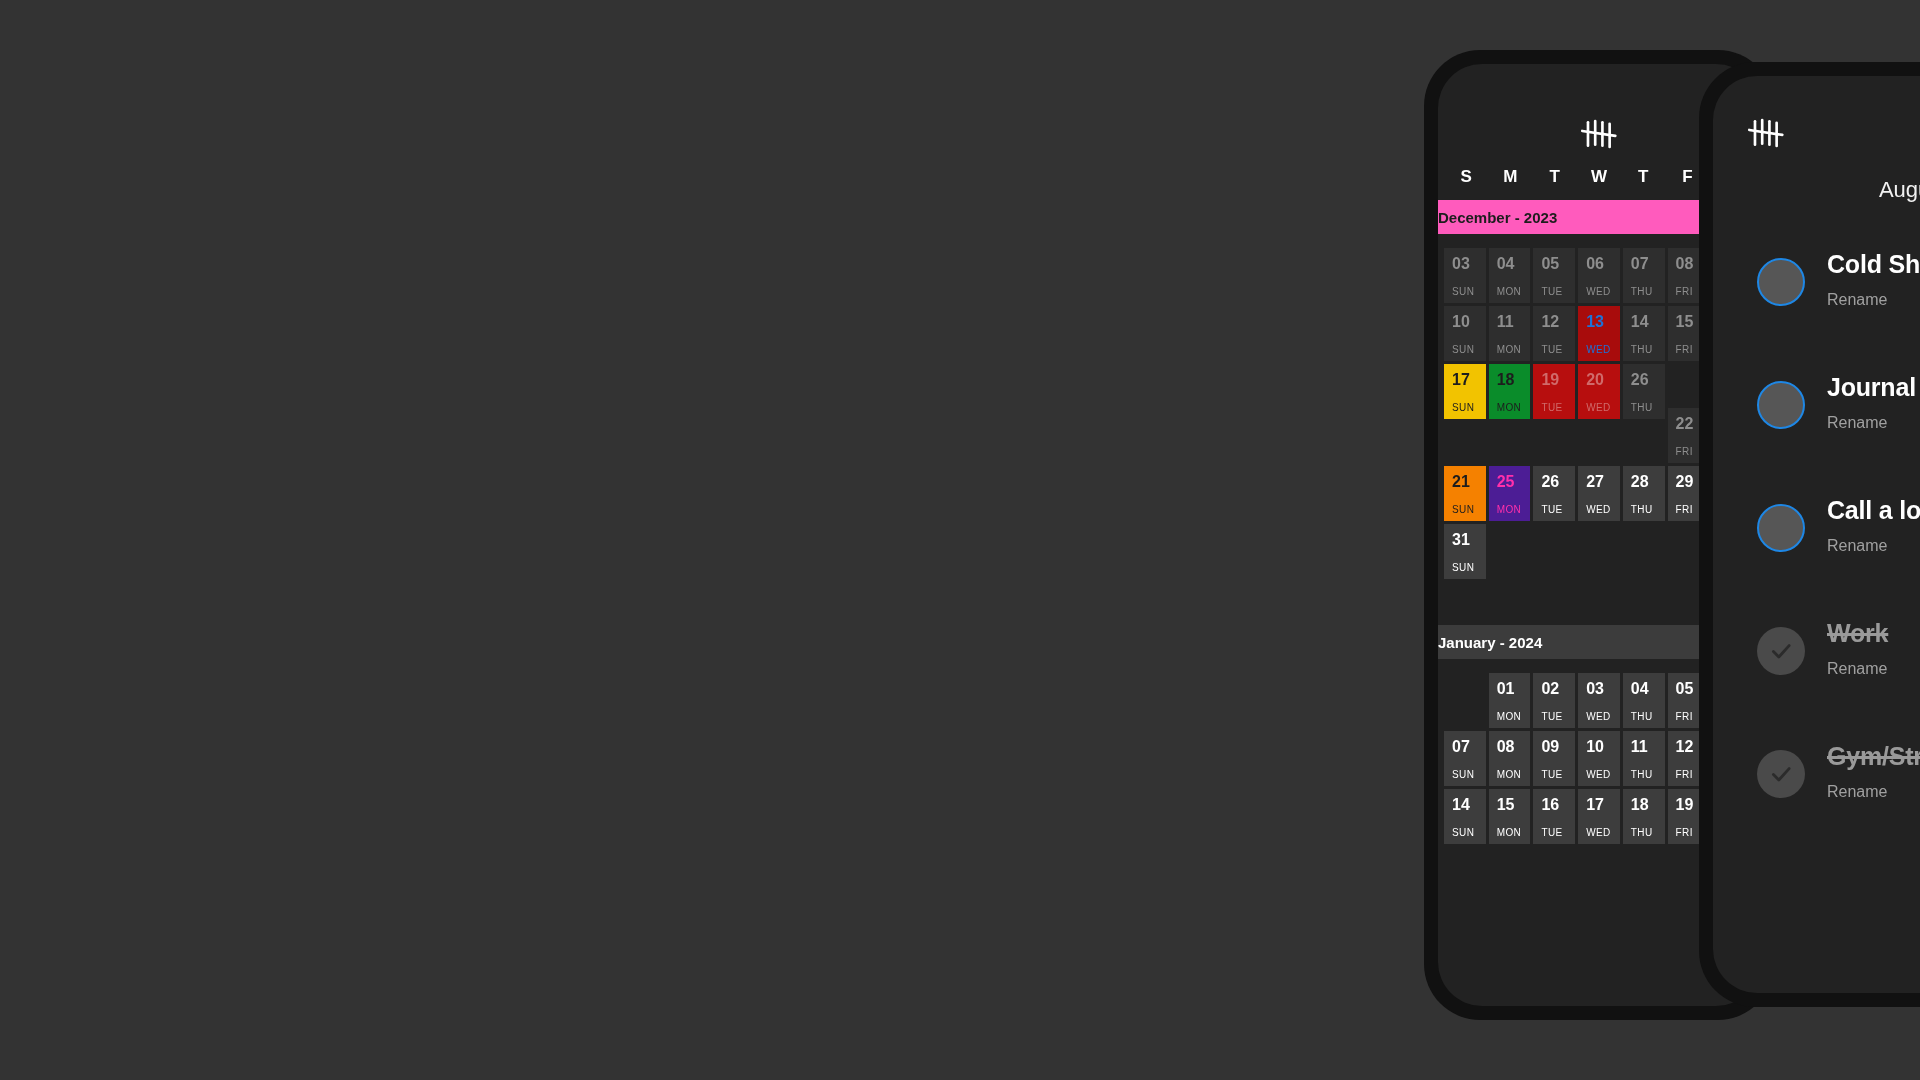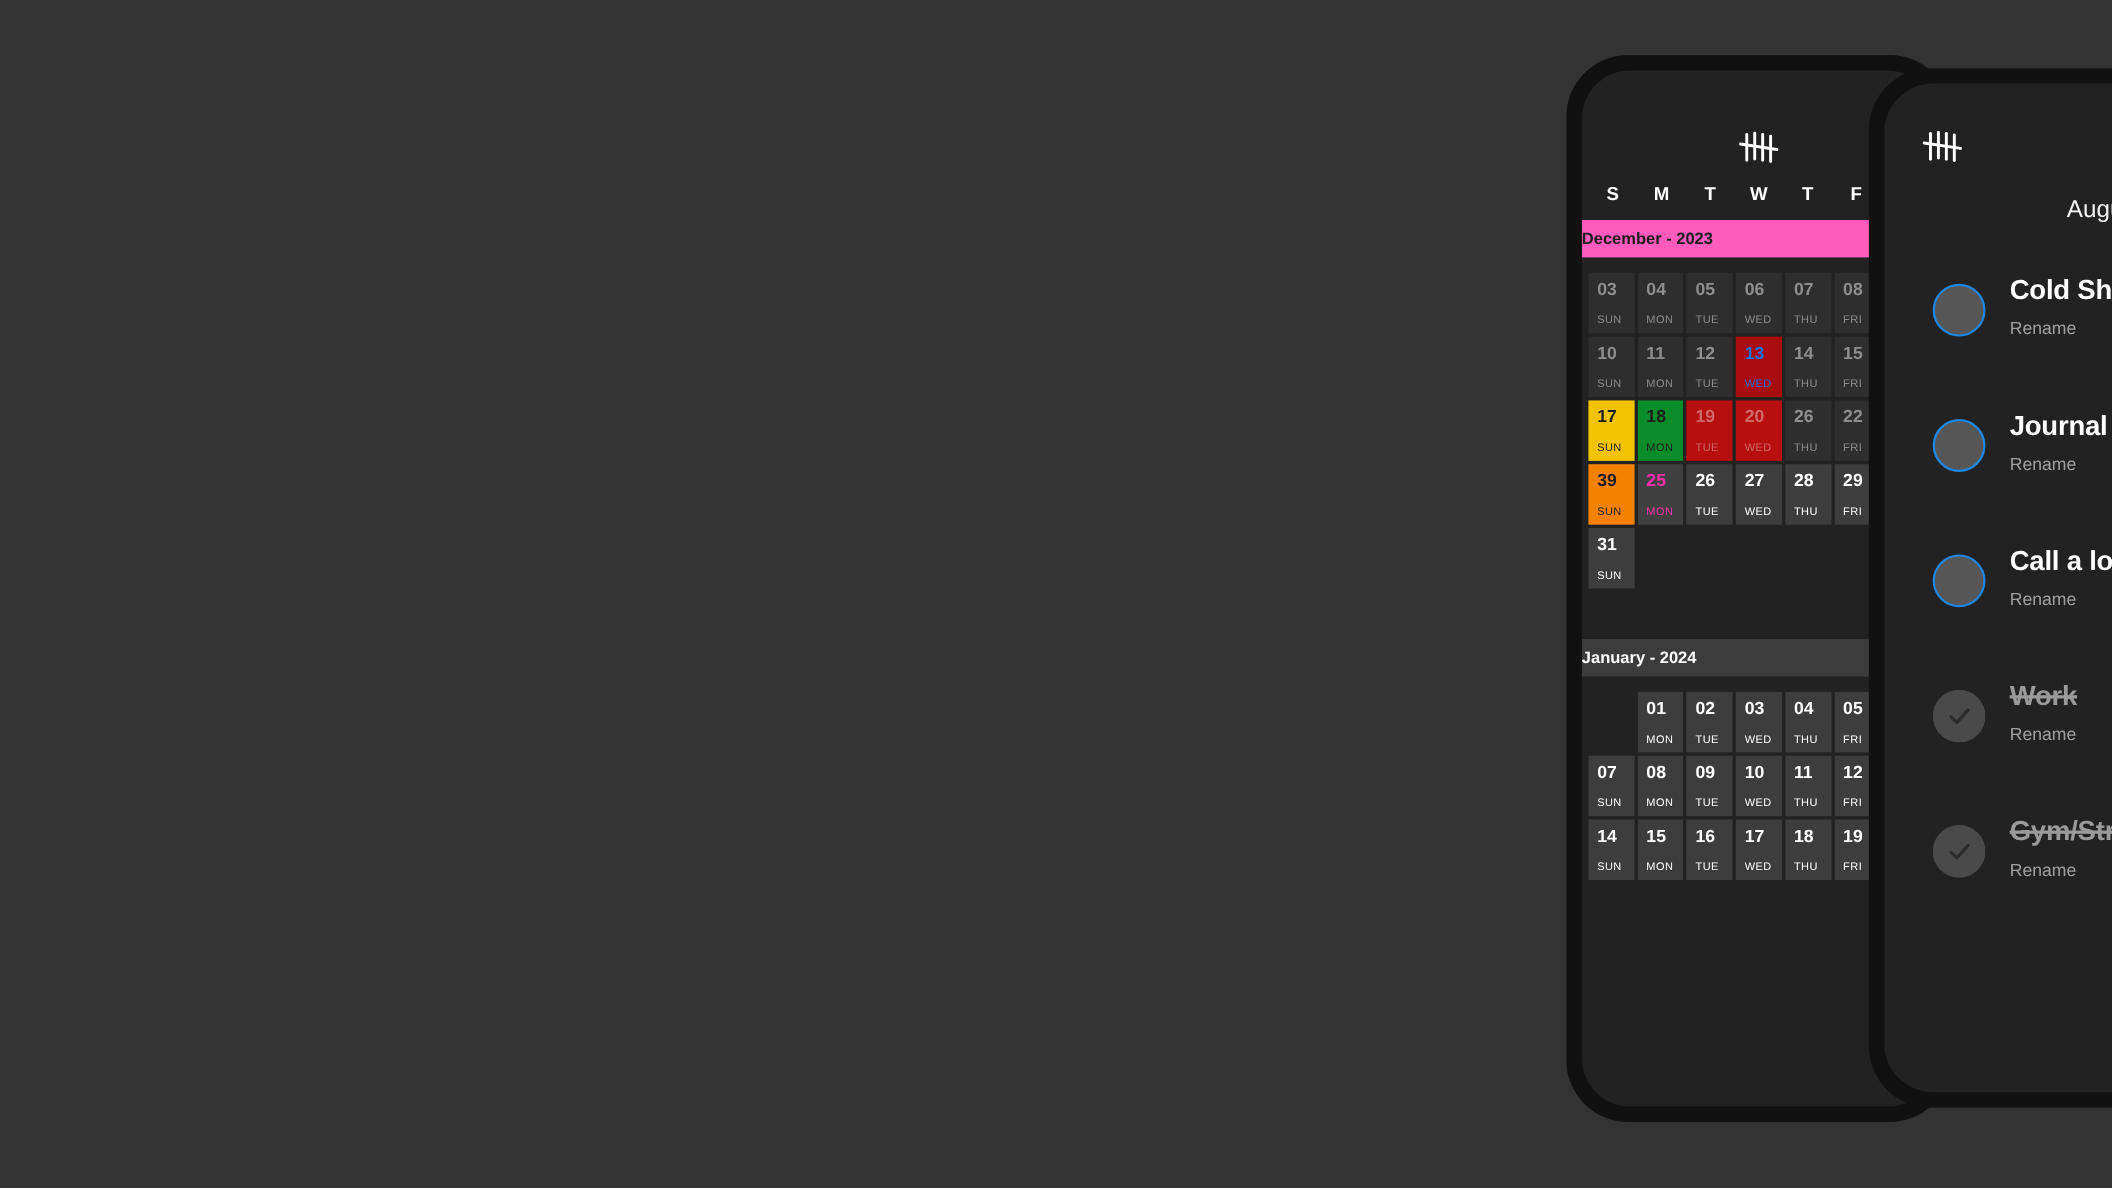--- a/index.html
+++ b/index.html
@@ -234,33 +234,33 @@
                 <div class="day-dow">TUE</div>
               </div>
               <div class="day-cell on-red" style="background: rgb(183, 14, 14);">
                 <div class="day-num">20</div>
                 <div class="day-dow">WED</div>
               </div>
               <div class="day-cell " style="background: rgb(46, 46, 46);">
                 <div class="day-num">26</div>
                 <div class="day-dow">THU</div>
               </div>
-              <div class="day-cell " style="background: rgb(46, 46, 46);">
+              <div class="day-cell " style="background: rgb(46, 46, 46); margin-top: 44px;">
                 <div class="day-num">22</div>
                 <div class="day-dow">FRI</div>
               </div>
               <div class="day-cell " style="background: rgb(46, 46, 46);">
                 <div class="day-num">23</div>
                 <div class="day-dow">SAT</div>
               </div>
               <div class="day-cell dark-text" style="background: rgb(245, 129, 0);">
-                <div class="day-num">39</div>
-                <div class="day-dow">SUN</div>
-              </div>
-              <div class="day-cell pink-text" style="background: #404040;">
+                <div class="day-num">21</div>
+                <div class="day-dow">SUN</div>
+              </div>
+              <div class="day-cell pink-text" style="background: #4c1d95;">
                 <div class="day-num">25</div>
                 <div class="day-dow">MON</div>
               </div>
               <div class="day-cell bright" style="background: rgb(61, 61, 61);">
                 <div class="day-num">26</div>
                 <div class="day-dow">TUE</div>
               </div>
               <div class="day-cell bright" style="background: rgb(61, 61, 61);">
                 <div class="day-num">27</div>
                 <div class="day-dow">WED</div>

